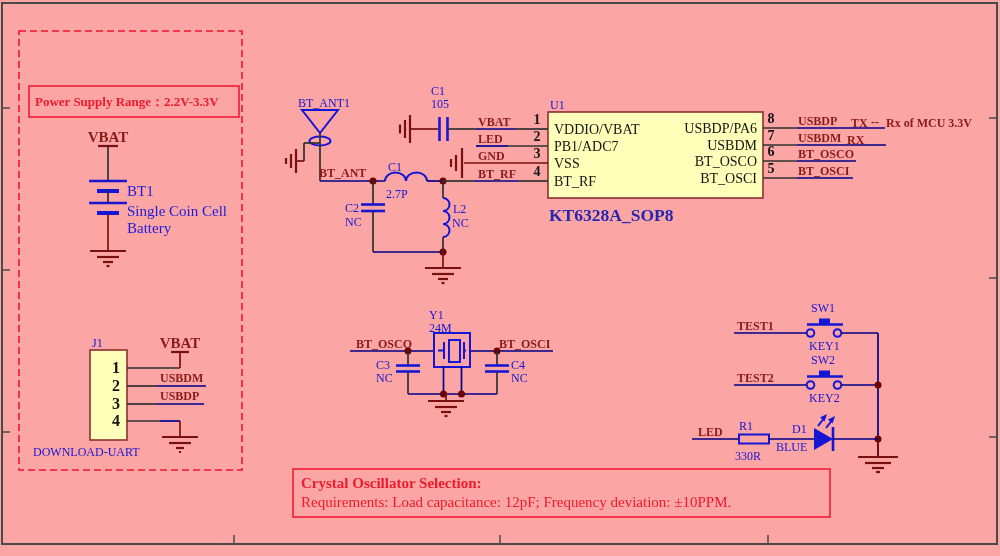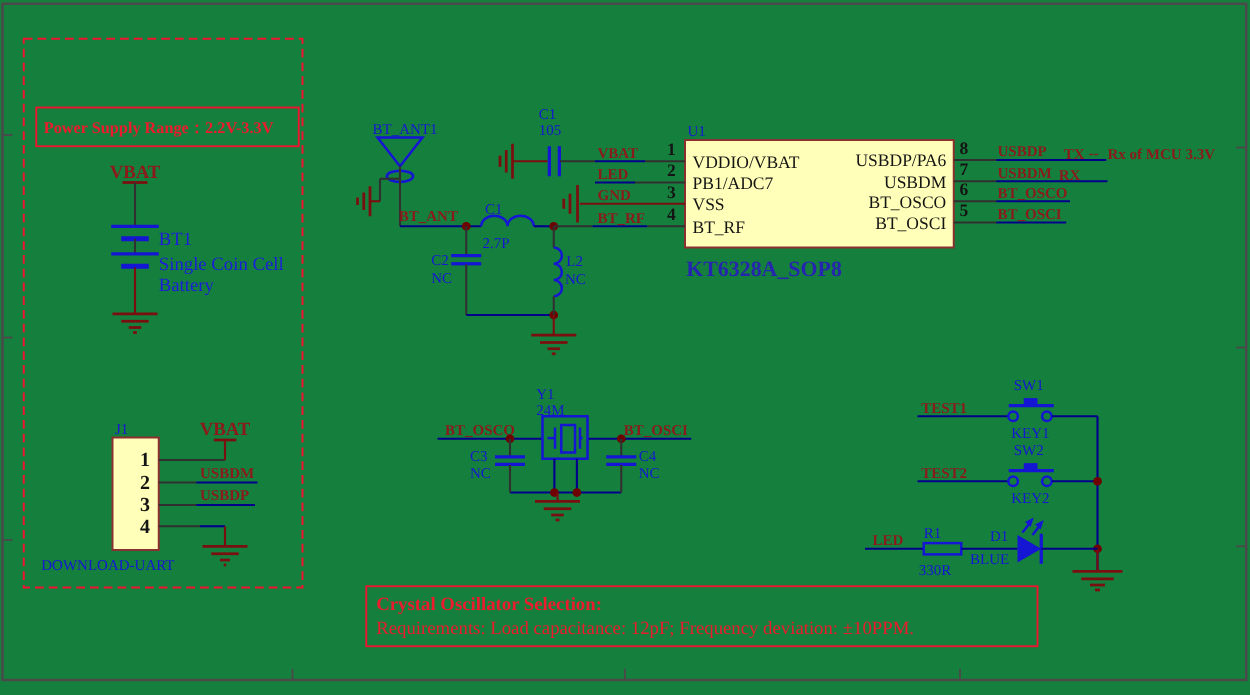--- a/index.html
+++ b/index.html
@@ -1,16 +1,16 @@
 <!DOCTYPE html>
 <html><head>
 <meta charset="utf-8">
 <style>
   html,body{margin:0;padding:0;background:#ffffff;}
-  .stage{position:relative;width:1000px;height:556px;background:#15803d;overflow:hidden;}
+  .stage{position:relative;width:1000px;height:556px;background:#fca5a5;overflow:hidden;}
   svg{position:absolute;left:0;top:0;}
   text{font-family:"Liberation Serif","DejaVu Serif",serif;}
   
   .w  {stroke:#00008B;stroke-width:1.7;fill:none;}
   .wd {stroke:#303030;stroke-width:1.7;fill:none;}
   .wm {stroke:#7A0F0F;stroke-width:1.7;fill:none;}
   
   .s  {stroke:#1515D4;stroke-width:2;fill:none;}
   .s25{stroke:#1515D4;stroke-width:2.6;fill:none;}
   .s4 {stroke:#1515D4;stroke-width:4;fill:none;}

